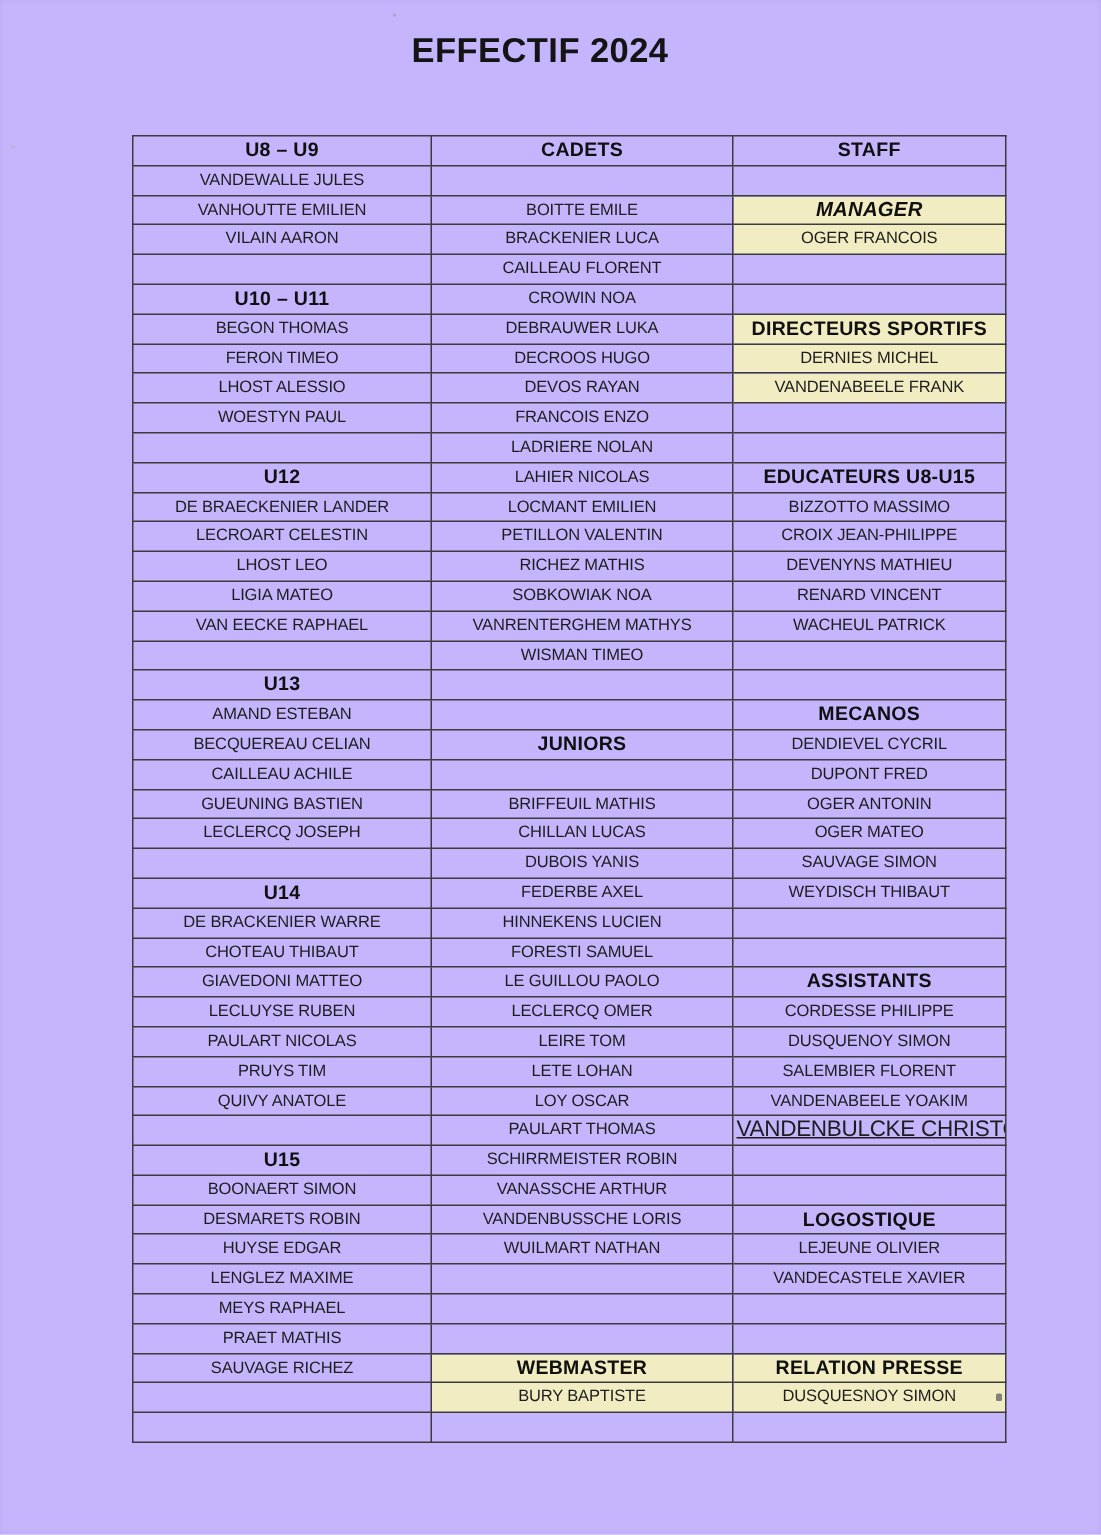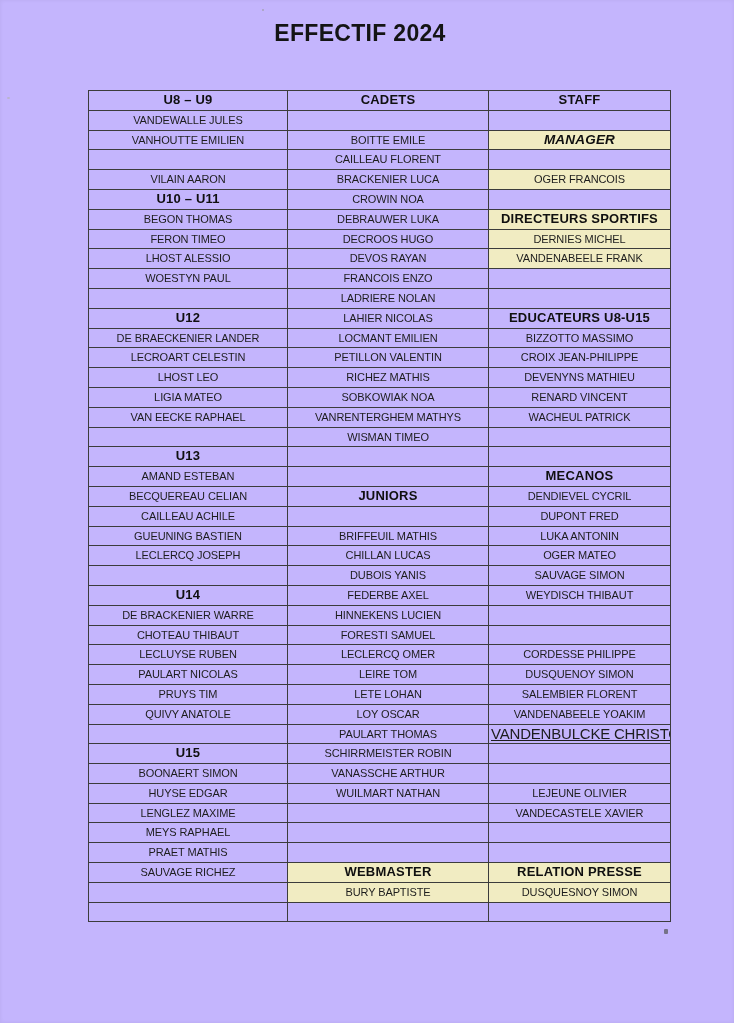--- a/index.html
+++ b/index.html
@@ -76,30 +76,30 @@
           <td>VANDEWALLE JULES</td>
           <td></td>
           <td></td>
         </tr>
         <tr>
           <td>VANHOUTTE EMILIEN</td>
           <td>BOITTE EMILE</td>
           <td class="h i y">MANAGER</td>
         </tr>
         <tr>
-          <td></td>
-          <td>CAILLEAU FLORENT</td>
-          <td></td>
-        </tr>
-        <tr>
           <td>VILAIN AARON</td>
           <td>BRACKENIER LUCA</td>
           <td class="y">OGER FRANCOIS</td>
         </tr>
         <tr>
+          <td></td>
+          <td>CAILLEAU FLORENT</td>
+          <td></td>
+        </tr>
+        <tr>
           <td class="h">U10 – U11</td>
           <td>CROWIN NOA</td>
           <td></td>
         </tr>
         <tr>
           <td>BEGON THOMAS</td>
           <td>DEBRAUWER LUKA</td>
           <td class="h y">DIRECTEURS SPORTIFS</td>
         </tr>
         <tr>
@@ -173,21 +173,21 @@
           <td>DENDIEVEL CYCRIL</td>
         </tr>
         <tr>
           <td>CAILLEAU ACHILE</td>
           <td></td>
           <td>DUPONT FRED</td>
         </tr>
         <tr>
           <td>GUEUNING BASTIEN</td>
           <td>BRIFFEUIL MATHIS</td>
-          <td>LUKA ANTONIN</td>
+          <td>OGER ANTONIN</td>
         </tr>
         <tr>
           <td>LECLERCQ JOSEPH</td>
           <td>CHILLAN LUCAS</td>
           <td>OGER MATEO</td>
         </tr>
         <tr>
           <td></td>
           <td>DUBOIS YANIS</td>
           <td>SAUVAGE SIMON</td>
@@ -201,20 +201,25 @@
           <td>DE BRACKENIER WARRE</td>
           <td>HINNEKENS LUCIEN</td>
           <td></td>
         </tr>
         <tr>
           <td>CHOTEAU THIBAUT</td>
           <td>FORESTI SAMUEL</td>
           <td></td>
         </tr>
         <tr>
+          <td>GIAVEDONI MATTEO</td>
+          <td>LE GUILLOU PAOLO</td>
+          <td class="h">ASSISTANTS</td>
+        </tr>
+        <tr>
           <td>LECLUYSE RUBEN</td>
           <td>LECLERCQ OMER</td>
           <td>CORDESSE PHILIPPE</td>
         </tr>
         <tr>
           <td>PAULART NICOLAS</td>
           <td>LEIRE TOM</td>
           <td>DUSQUENOY SIMON</td>
         </tr>
         <tr>
@@ -234,20 +239,25 @@
         </tr>
         <tr>
           <td class="h">U15</td>
           <td>SCHIRRMEISTER ROBIN</td>
           <td></td>
         </tr>
         <tr>
           <td>BOONAERT SIMON</td>
           <td>VANASSCHE ARTHUR</td>
           <td></td>
+        </tr>
+        <tr>
+          <td>DESMARETS ROBIN</td>
+          <td>VANDENBUSSCHE LORIS</td>
+          <td class="h">LOGOSTIQUE</td>
         </tr>
         <tr>
           <td>HUYSE EDGAR</td>
           <td>WUILMART NATHAN</td>
           <td>LEJEUNE OLIVIER</td>
         </tr>
         <tr>
           <td>LENGLEZ MAXIME</td>
           <td></td>
           <td>VANDECASTELE XAVIER</td>

